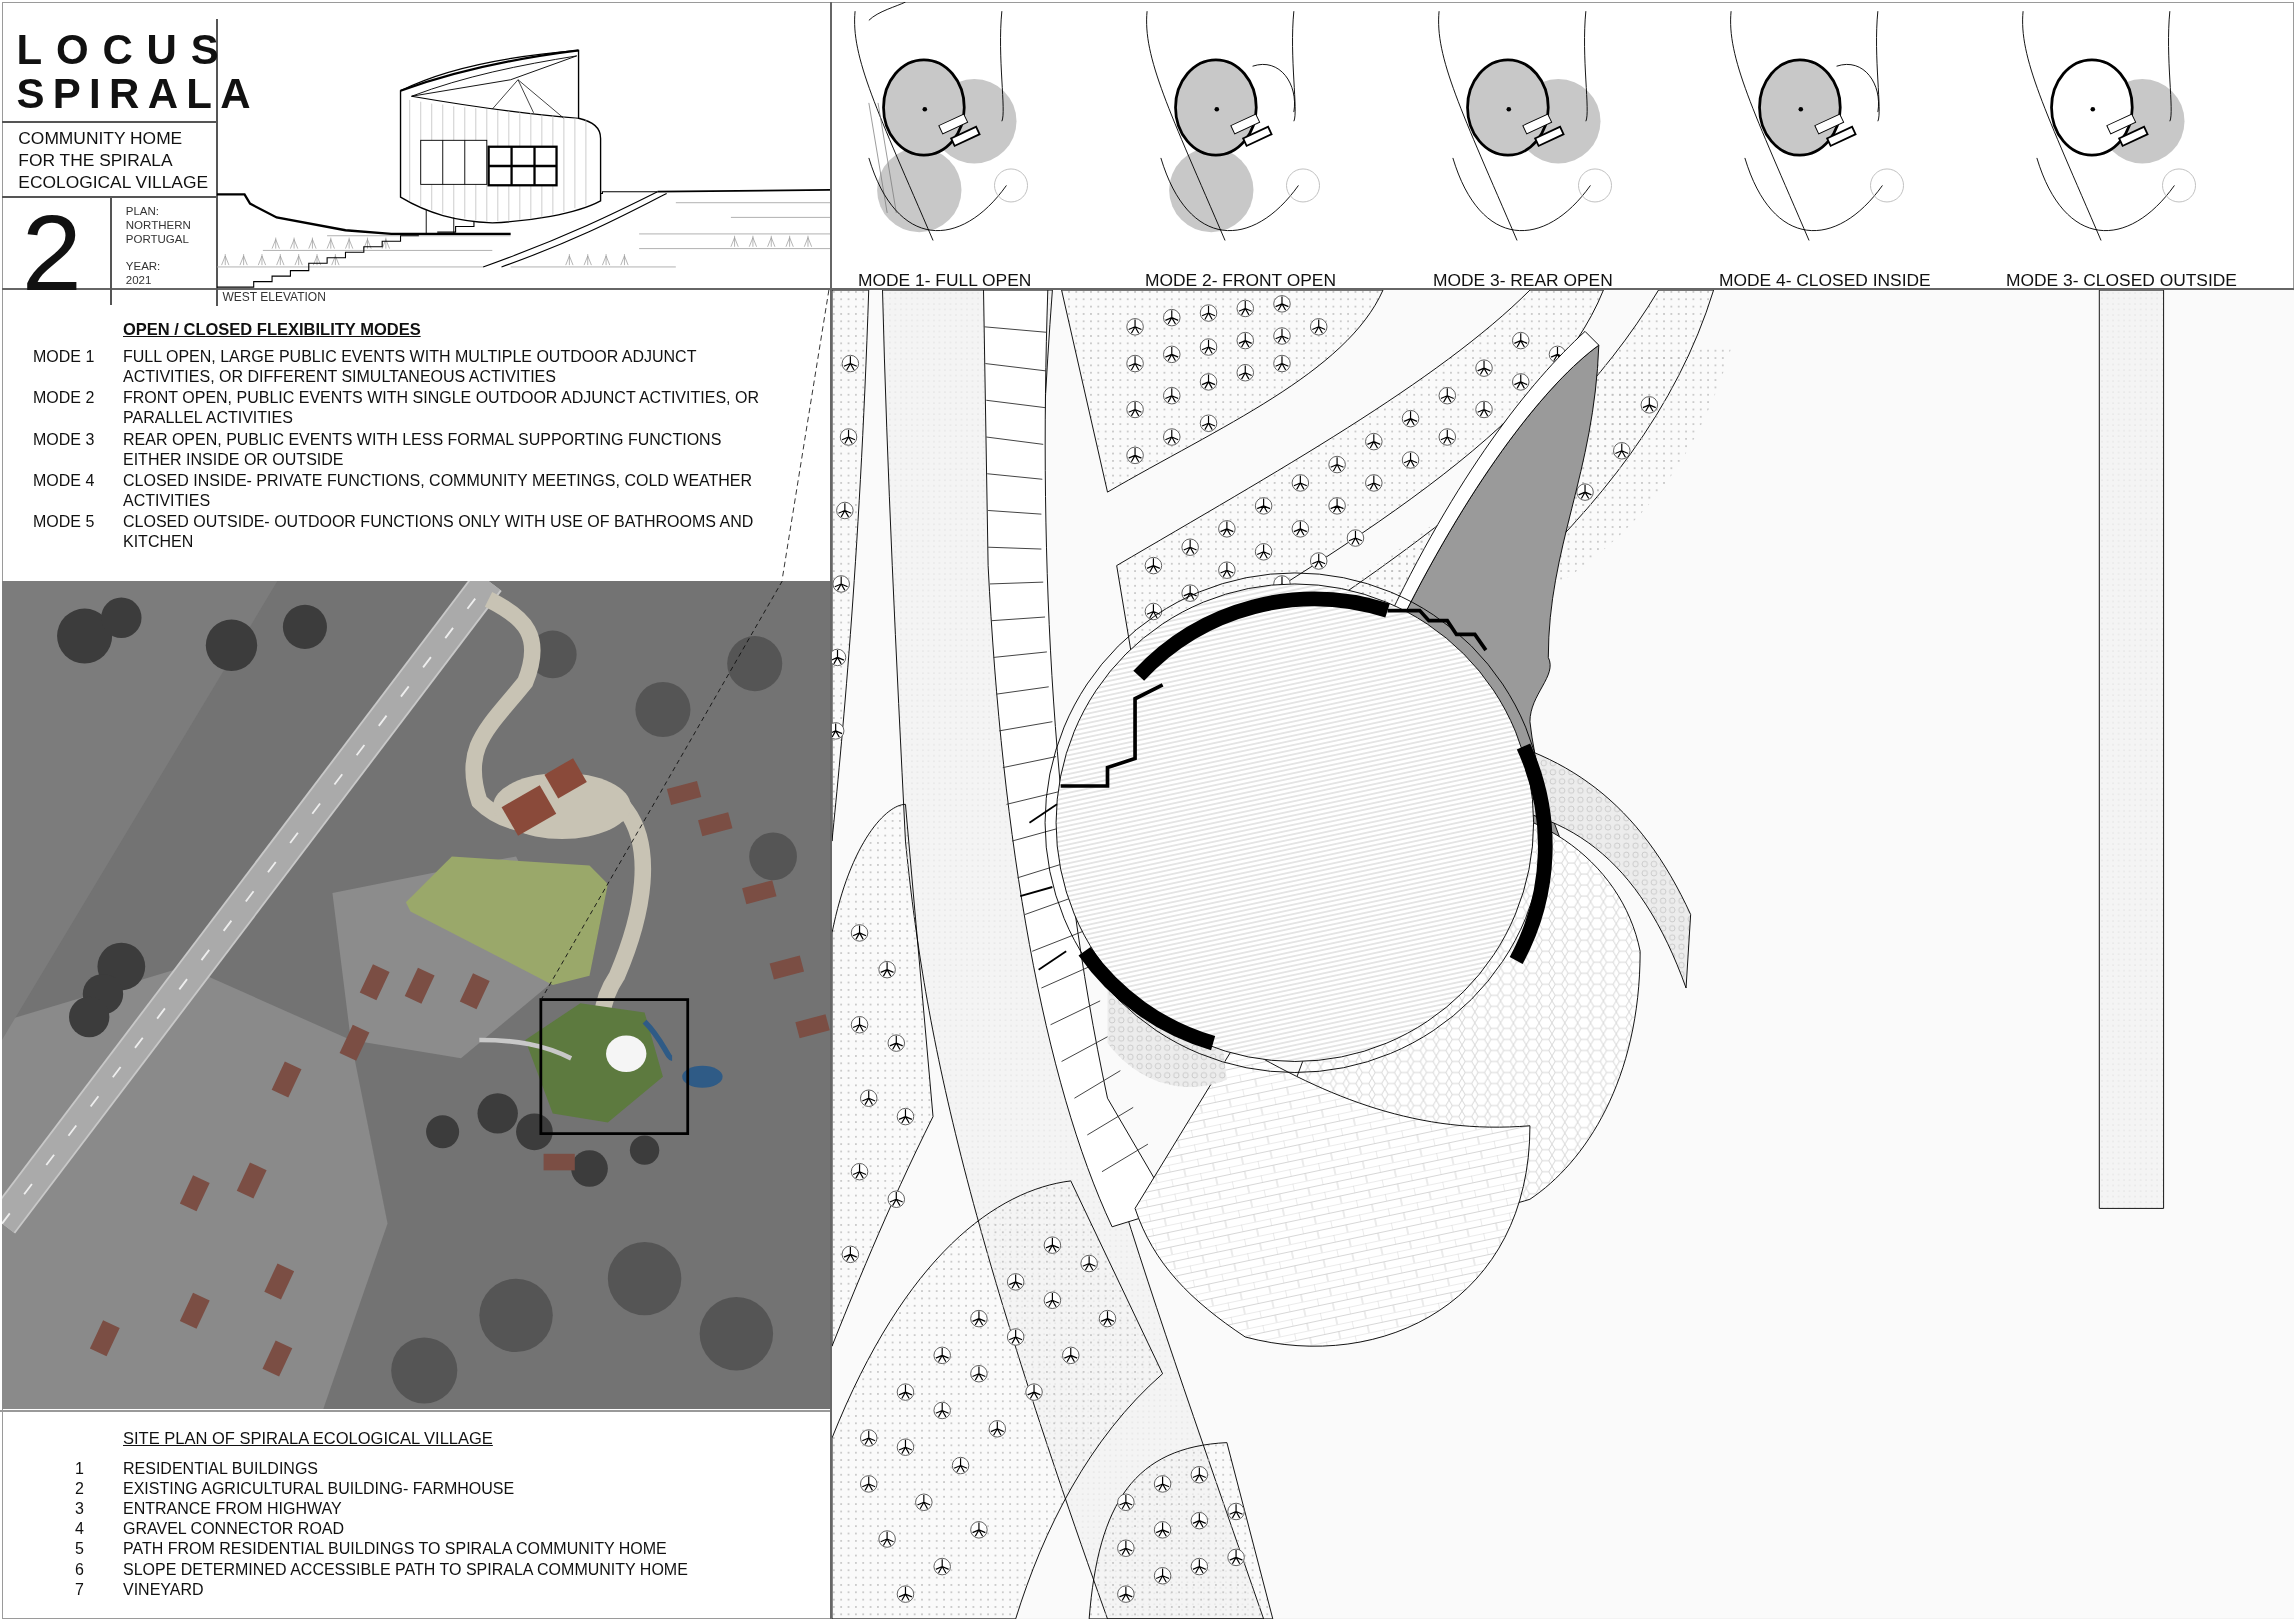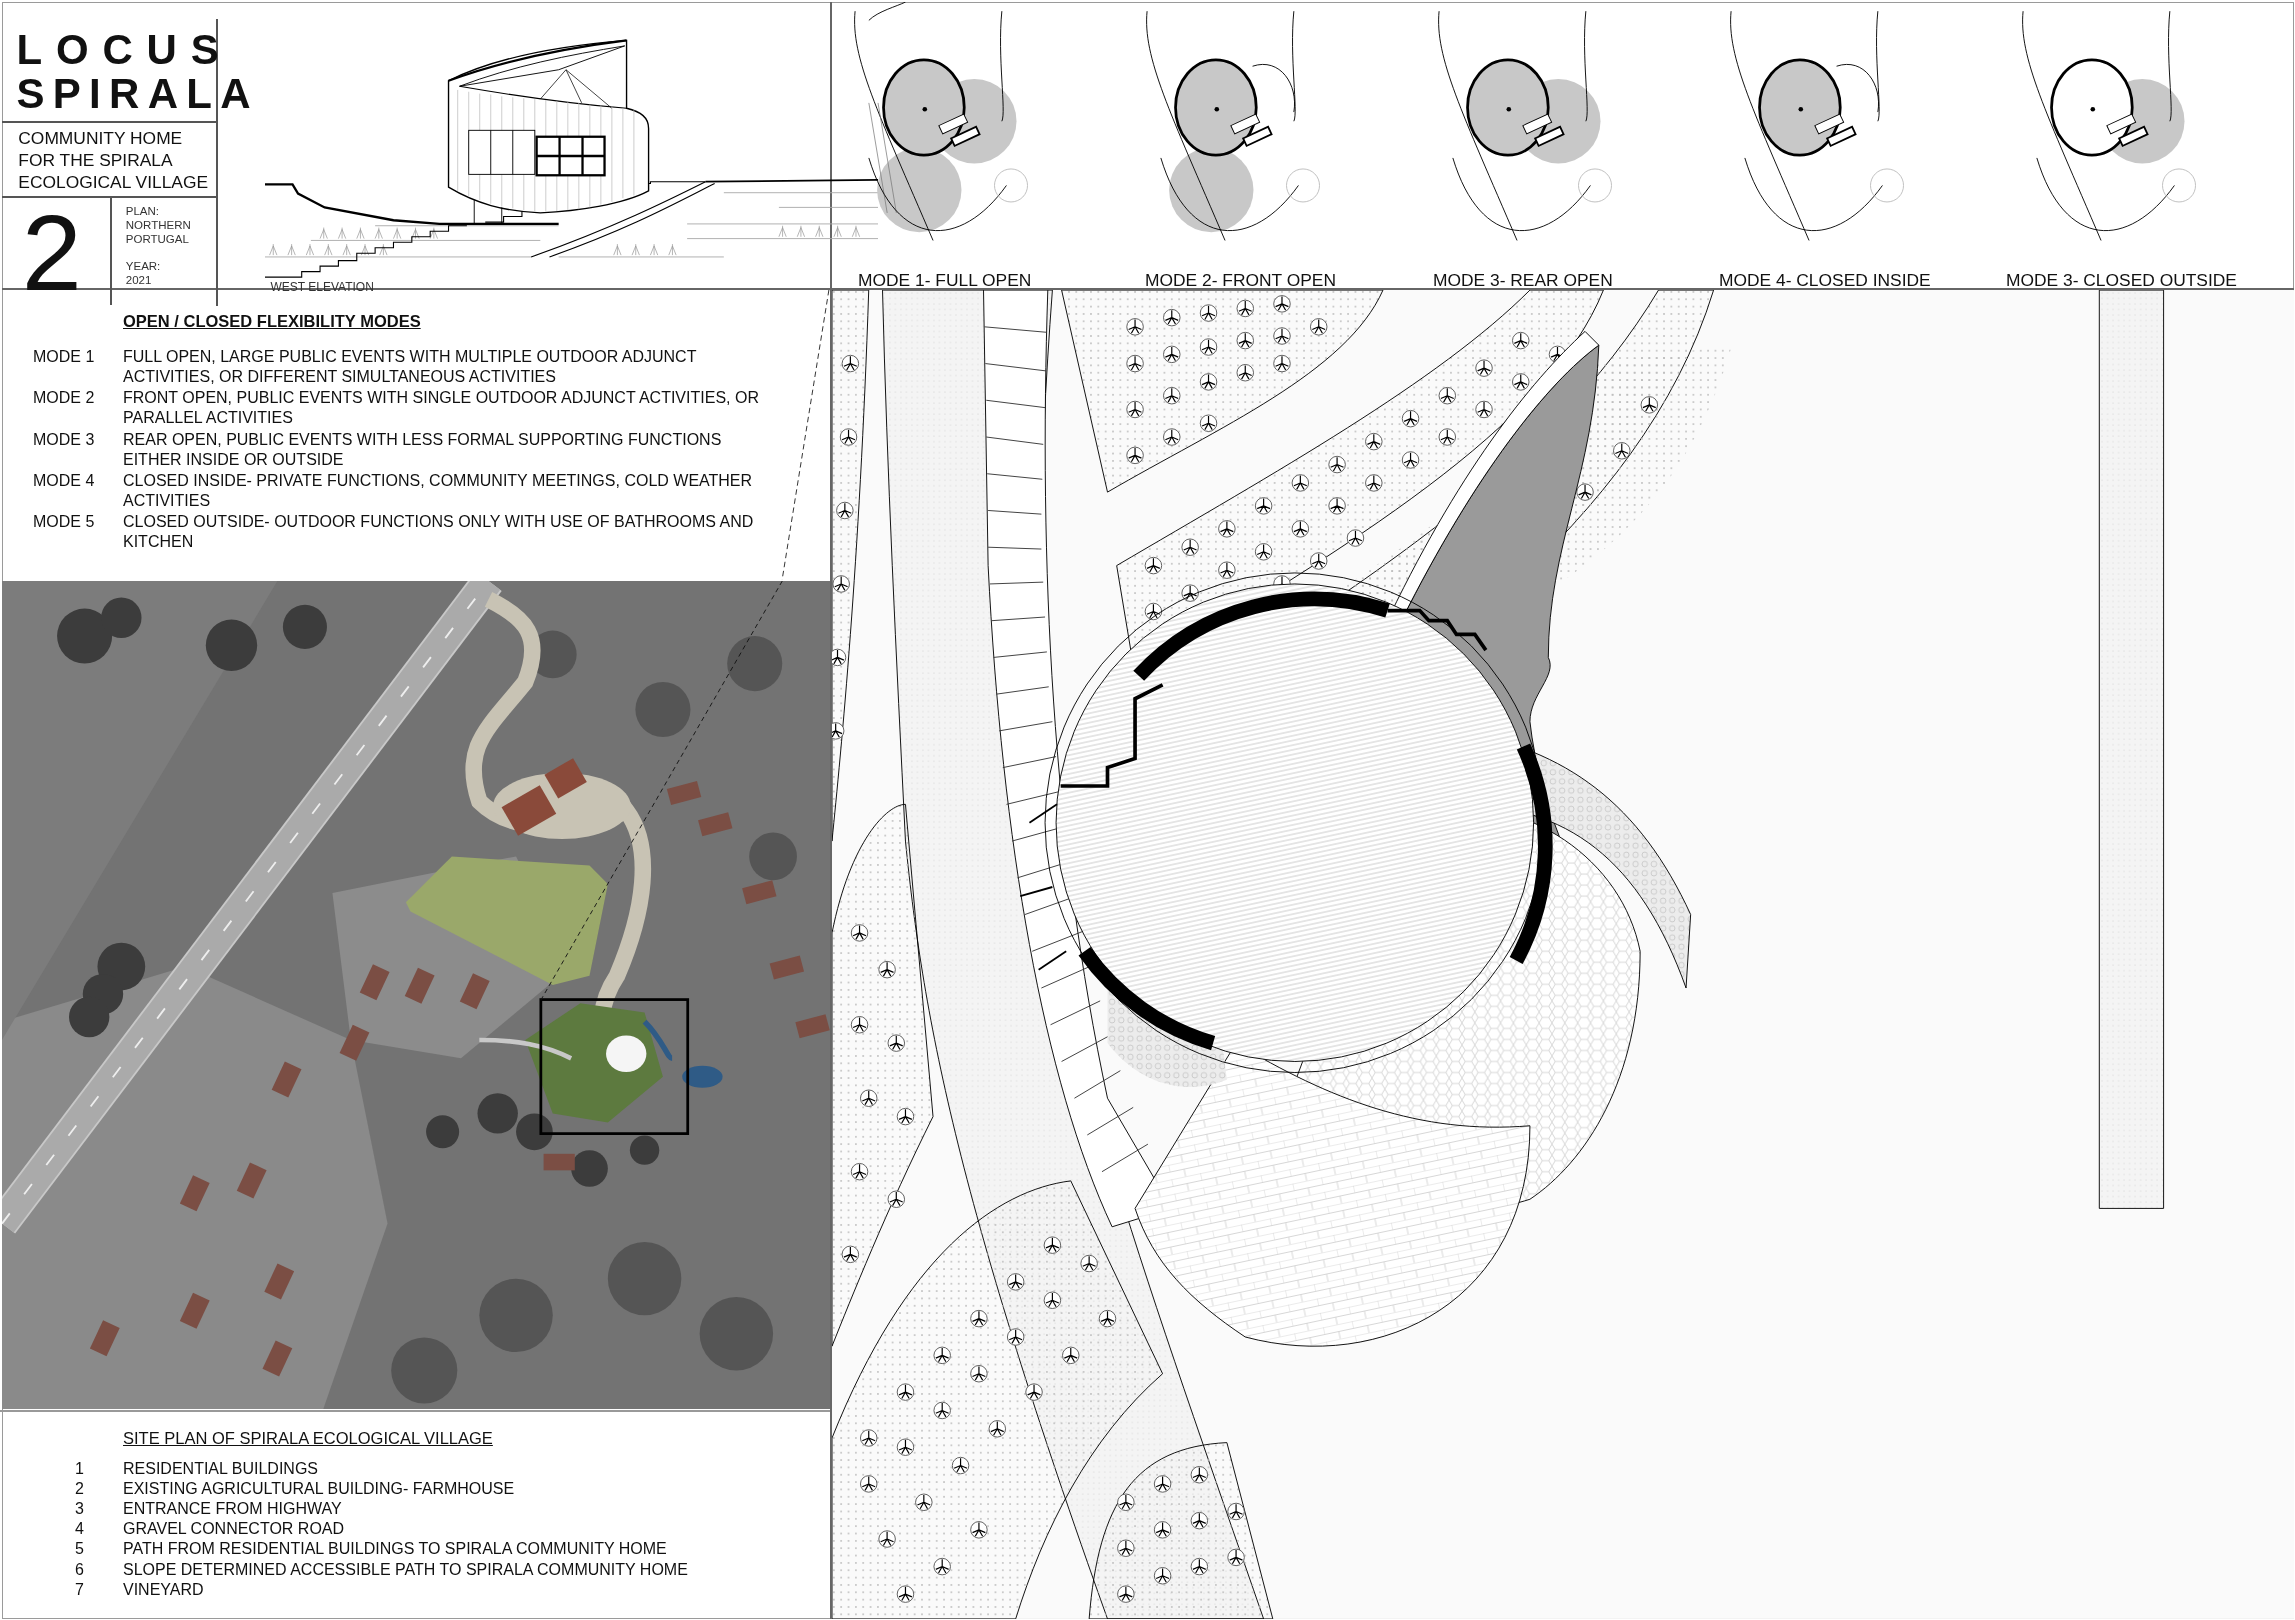--- a/index.html
+++ b/index.html
@@ -14,21 +14,21 @@
   .title-big { position: absolute; left: 14.7px; font-weight: bold; font-size: 42px; letter-spacing: 13.8px; line-height: 48px; }
   .subtitle { position: absolute; left: 16.5px; top: 108px; font-size: 17.4px; line-height: 22px; }
   .big-num { position: absolute; left: 20px; top: 174px; font-size: 108px; line-height: 119px; }
   .site-info { position: absolute; left: 124px; top: 186px; font-size: 11.5px; line-height: 13.8px; color: #333; }
 
   
   .mode-label { position: absolute; top: 268px; font-size: 17.4px; white-space: nowrap; }
   .mode-label b { font-weight: normal; }
 
   
-  .sec-heading { position: absolute; font-weight: bold; font-size: 16.5px; text-decoration: underline; white-space: nowrap; }
+  .sec-heading { position: absolute; font-weight: bold; font-size: 16.5px; text-decoration: underline; white-space: nowrap; margin-top: 8px; }
   .mode-row { position: absolute; left: 26px; font-size: 16px; line-height: 20px; }
   .mode-row .k { position: absolute; left: 0; width: 92px; white-space: nowrap; margin-left: 7px; }
   .mode-row .v { position: absolute; left: 97px; width: 661px; }
 
   .legend-row { position: absolute; font-size: 16px; white-space: nowrap; }
   .legend-row .k { position: absolute; left: 0; }
   .legend-row .v { position: absolute; left: 48px; }
 </style>
 </head>
 <body>
@@ -53,21 +53,21 @@
   <div class="site-info">
     <div>PLAN:</div>
     <div>NORTHERN</div>
     <div>PORTUGAL</div>
     <div style="height:13.8px"></div>
     <div>YEAR:</div>
     <div>2021</div>
   </div>
 </div>
 
-<div class="abs" style="left:217px;top:7px;width:613px;height:359px;margin-left:48px;">
+<div class="abs" style="left:217px;top:17px;width:613px;height:359px;">
   <svg width="613" height="287" viewBox="0 0 668 312">
 
     <polyline points="0,193 30,193 36,203 65,218 140,232 190,236 320,236" fill="none" stroke="#000" stroke-width="2.5"></polyline>
 
     <g stroke="#aaa" stroke-width="1">
       <line x1="0" y1="272" x2="290" y2="272"></line>
       <line x1="50" y1="254" x2="300" y2="254"></line>
       <line x1="120" y1="238" x2="320" y2="238"></line>
       <line x1="320" y1="272" x2="500" y2="272"></line>
       <line x1="460" y1="252" x2="668" y2="252"></line>

